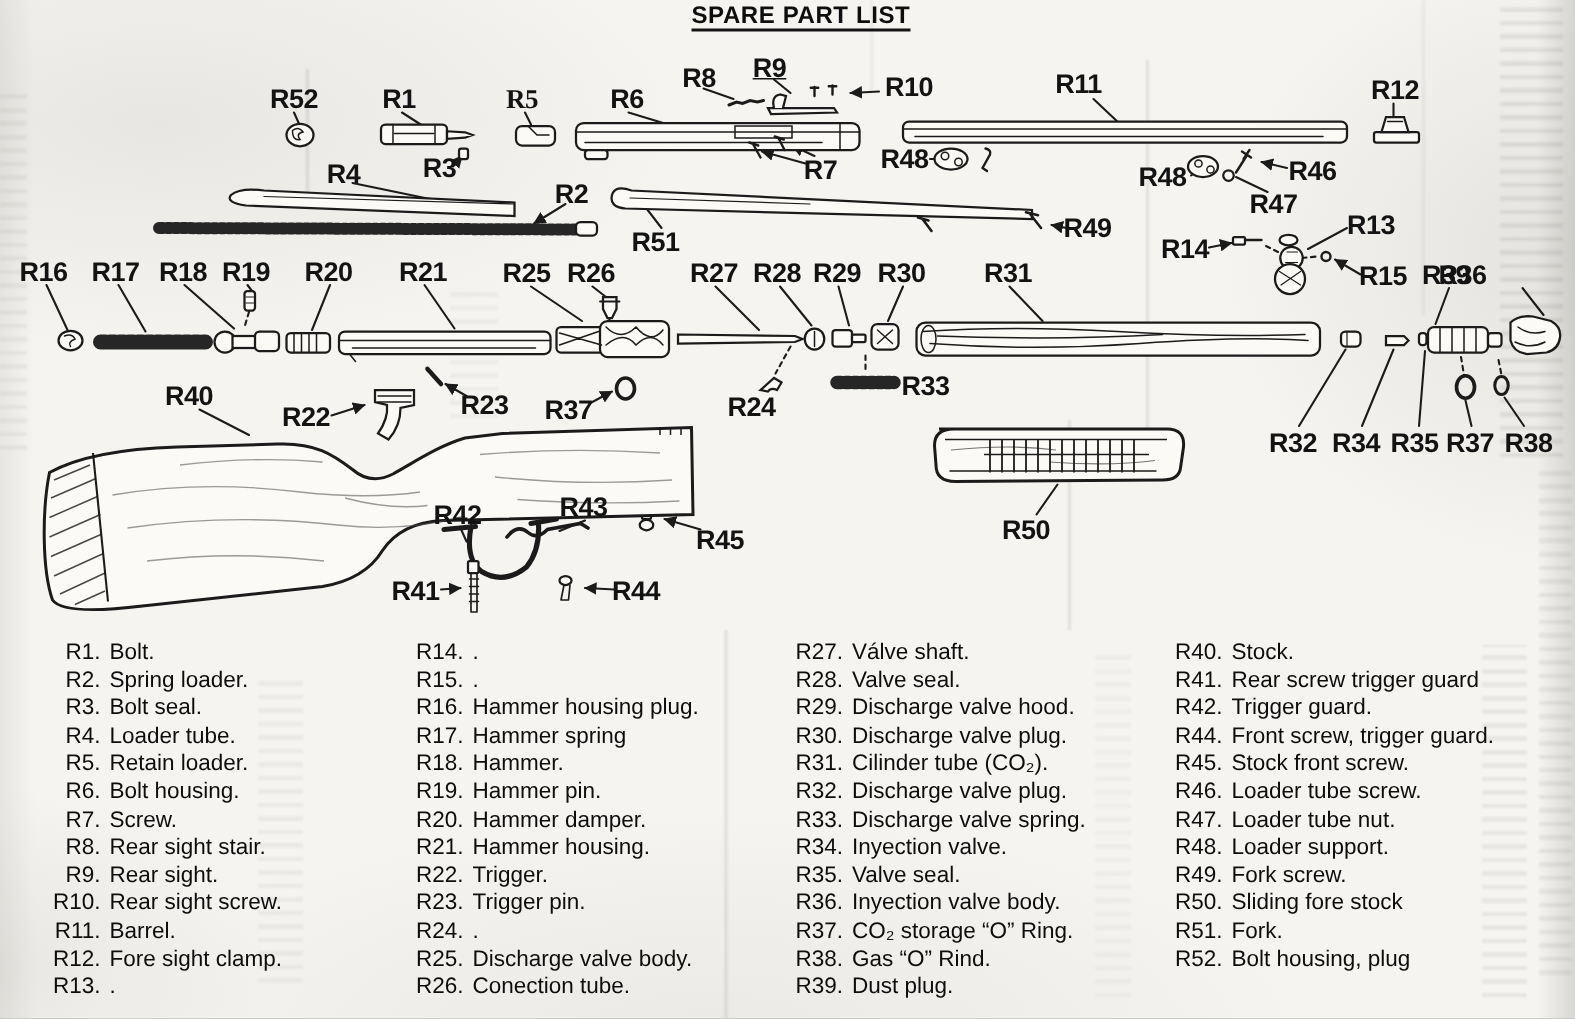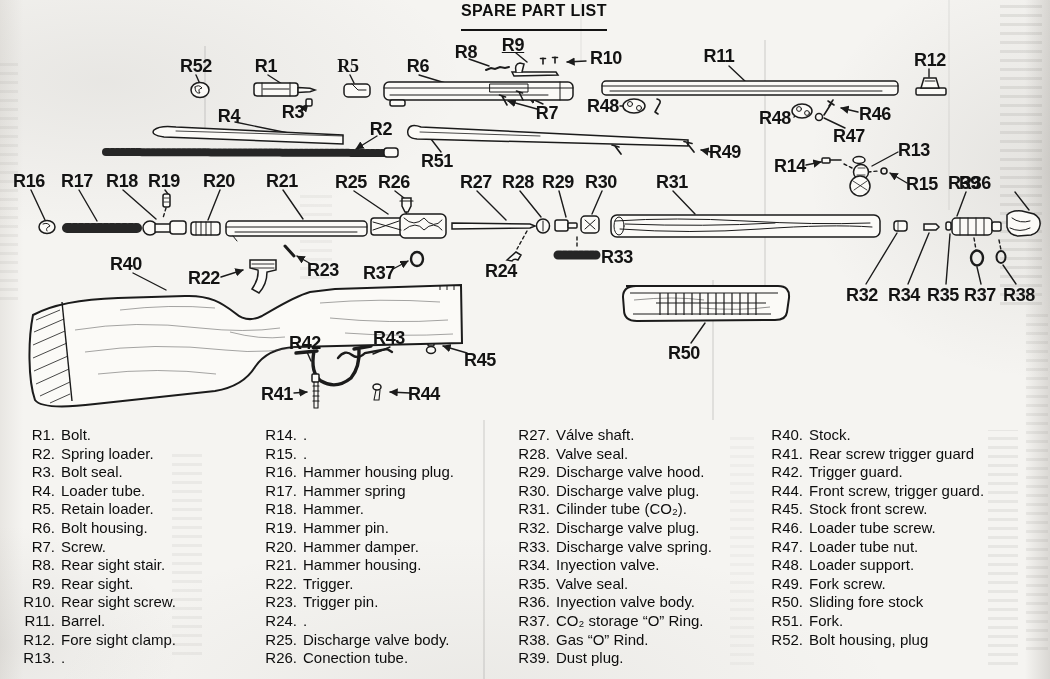--- a/index.html
+++ b/index.html
@@ -9,31 +9,31 @@
     background:
       radial-gradient(ellipse 600px 260px at 10% 12%, rgba(115,112,106,.10), transparent 60%),
       radial-gradient(ellipse 420px 380px at 99% 25%, rgba(115,112,106,.13), transparent 55%),
       radial-gradient(ellipse 700px 260px at 45% 102%, rgba(125,122,114,.09), transparent 60%),
       radial-gradient(ellipse 300px 200px at 0% 95%, rgba(115,112,106,.10), transparent 60%),
       linear-gradient(90deg,#e8e6e2 0%,#f5f4f1 2.2%,#f5f4f1 97.6%,#d9d7d3 100%),
       #f5f4f1;
   }
   .title{
     position:absolute;top:3px;left:461px;font-size:16px;font-weight:700;
-    letter-spacing:.4px;color:#0e0e0e;border-bottom:2.5px solid #141414;line-height:15px;padding-bottom:11px;
+    letter-spacing:.4px;color:#0e0e0e;border-bottom:2.5px solid #141414;line-height:15px;padding-bottom:1px;
     white-space:nowrap;
   }
   .diagram{position:absolute;left:0;top:0;}
   .dlabel{
     position:absolute;transform:translateX(-50%);
     font-size:18px;font-weight:700;letter-spacing:-.3px;line-height:17px;
     color:#131313;white-space:nowrap;
   }
   .col{position:absolute;top:426px;font-size:15px;color:#0d0d0d;}
-  .prow{display:flex;height:18.6px;line-height:18.6px;}
+  .prow{display:flex;height:18.6px;line-height:18.6px;padding-left:12px;}
   .pnum{flex:0 0 55px;width:55px;text-align:right;}
   .pname{margin-left:6px;white-space:nowrap;}
   .crease{position:absolute;background:rgba(88,86,82,.13);filter:blur(.6px);}
   .smudge{
     position:absolute;
     background:repeating-linear-gradient(0deg, rgba(128,126,121,.20) 0 3px, transparent 3px 9px);
     filter:blur(.7px);
   }
 </style>
 </head>

